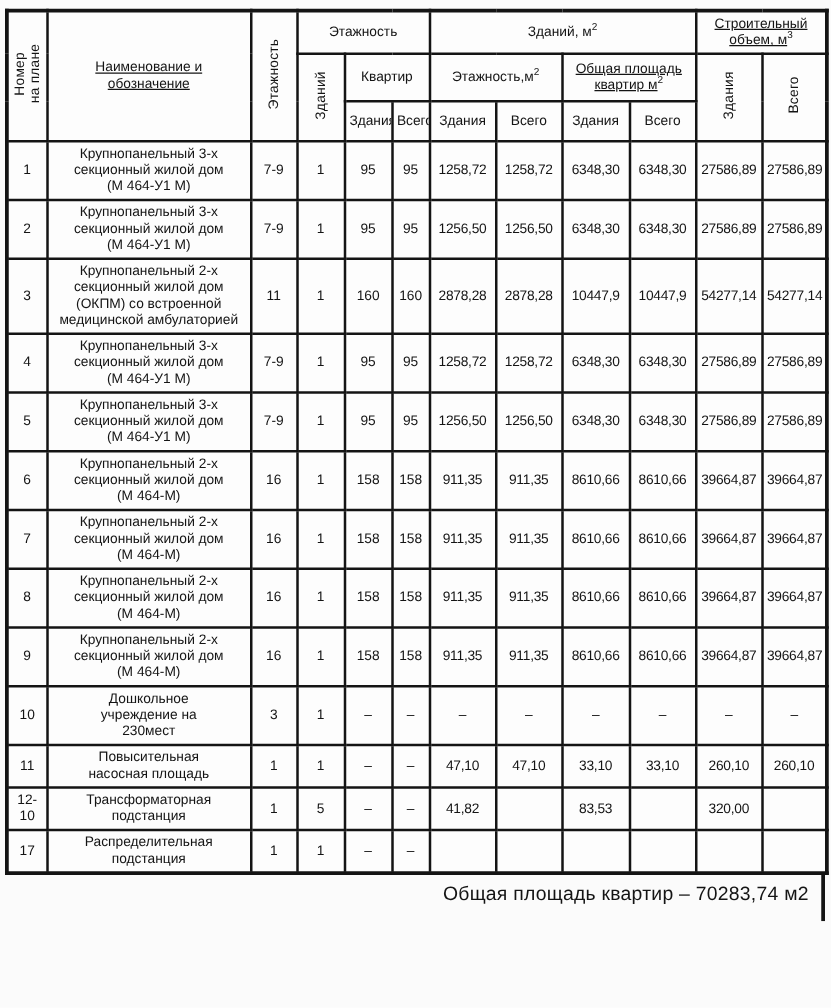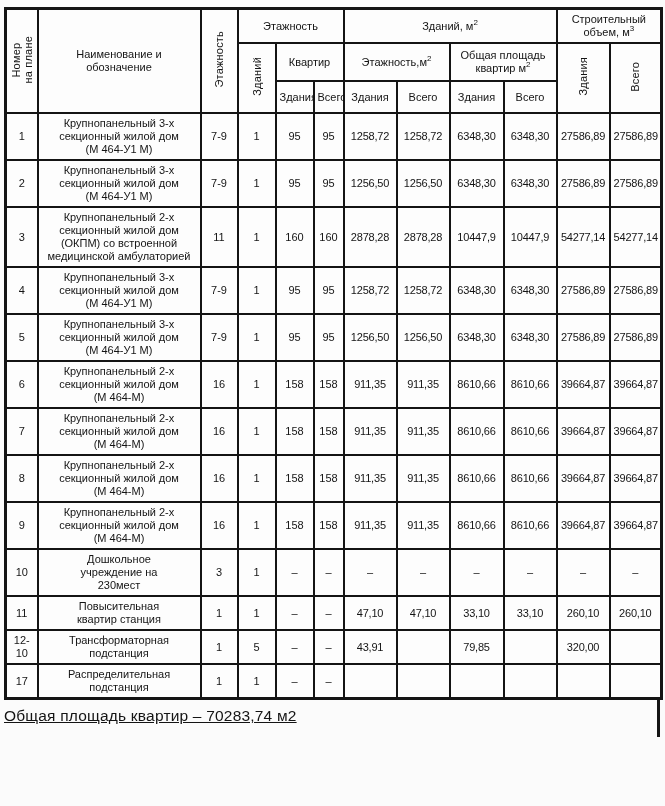--- a/index.html
+++ b/index.html
@@ -30,21 +30,21 @@
     vertical-align: middle;
     font-size: 11px;
     line-height: 13px;
     overflow: hidden;
   }
   table.spec { border: 3px solid #141414; }
   thead th { font-size: 11px; }
   thead tr.band1 th { height: 22px; }
   thead tr.band2 th { height: 30px; }
   thead tr.band3 th { height: 24px; }
-  .pre { white-space: pre-line; }
+  .pre { white-space: pre-line; text-decoration: underline; }
   .vt {
     display: inline-block;
     writing-mode: vertical-rl;
     transform: rotate(180deg);
     white-space: pre-line;
     line-height: 12px;
     letter-spacing: 0.2px;
   }
   td.name-cell {
     text-align: left;
@@ -59,25 +59,24 @@
   }
   sup {
     font-size: 8px;
     line-height: 0;
   }
   .footer-note {
     margin-left: 4px;
     width: 656px;
     box-sizing: border-box;
     border-right: 3px solid #141414;
-    text-align: left;
+    text-align: right;
     padding: 7px 10px 12px 0;
     font-size: 15.5px;
     letter-spacing: 0.2px;
-    text-decoration: underline;
   }
 </style>
 </head>
 <body>
 
 <div class="sheet">
 
   <table class="spec">
     <colgroup>
       <col style="width:32px">
@@ -283,43 +282,43 @@
       <td class="n">–</td>
       <td class="n">–</td>
       <td class="n">–</td>
       <td class="n">–</td>
       <td class="n">–</td>
       <td class="n">–</td>
     </tr>
         <tr>
       <td class="num-cell">11</td>
       <td class="name-cell">Повысительная
-квартир станция</td>
+насосная площадь</td>
       <td>1</td>
       <td>1</td>
       <td>–</td>
       <td>–</td>
       <td class="n">47,10</td>
       <td class="n">47,10</td>
       <td class="n">33,10</td>
       <td class="n">33,10</td>
       <td class="n">260,10</td>
       <td class="n">260,10</td>
     </tr>
         <tr>
       <td class="num-cell">12-10</td>
       <td class="name-cell">Трансформаторная
 подстанция</td>
       <td>1</td>
       <td>5</td>
       <td>–</td>
       <td>–</td>
-      <td class="n">43,91</td>
-      <td class="n"></td>
-      <td class="n">79,85</td>
+      <td class="n">41,82</td>
+      <td class="n"></td>
+      <td class="n">83,53</td>
       <td class="n"></td>
       <td class="n">320,00</td>
       <td class="n"></td>
     </tr>
         <tr>
       <td class="num-cell">17</td>
       <td class="name-cell">Распределительная
 подстанция</td>
       <td>1</td>
       <td>1</td>

